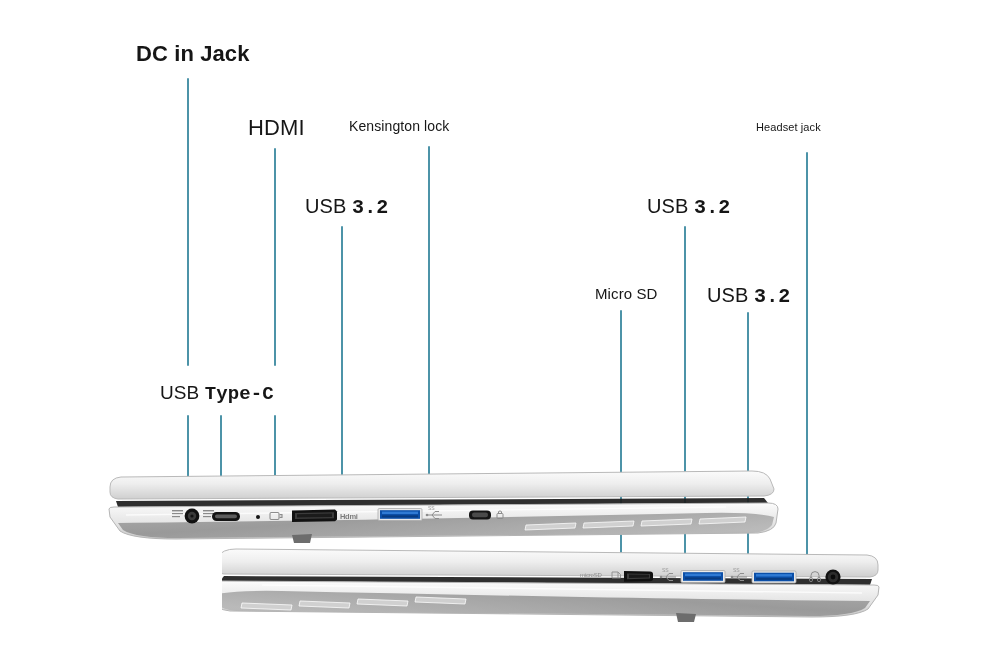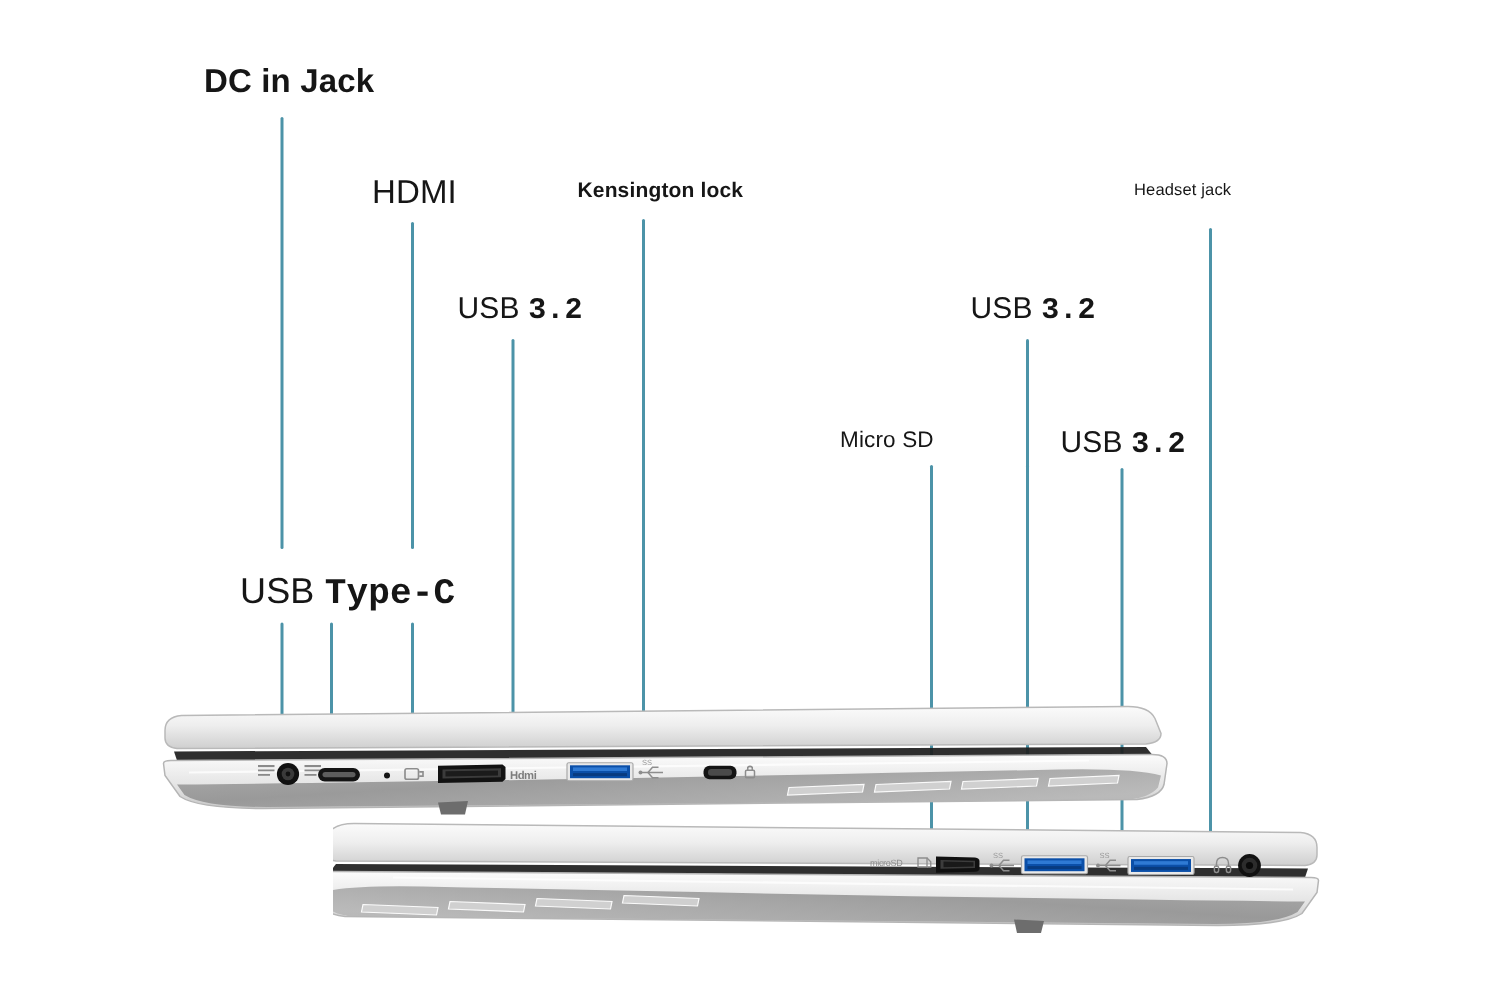--- a/index.html
+++ b/index.html
@@ -27,27 +27,27 @@
     white-space: nowrap;
     color: #161616;
     font-weight: 400;
     letter-spacing: 0.1px;
     line-height: 1;
   }
   .label .b { font-weight: 700; font-family: Liberation Mono, monospace; }
 
   .lbl-dc      { left: 136px; top: 43px;  font-size: 22px; font-weight: 700; }
   .lbl-hdmi    { left: 248px; top: 117px; font-size: 22px; font-weight: 400; }
-  .lbl-kens    { left: 385px; top: 119px; font-size: 14px; font-weight: bold; }
+  .lbl-kens    { left: 349px; top: 119px; font-size: 14px; }
   .lbl-usb1    { left: 305px; top: 196px; font-size: 20px; }
-  .lbl-typec   { left: 160px; top: 383px; font-size: 24px; }
+  .lbl-typec   { left: 160px; top: 383px; font-size: 19px; }
   .lbl-headset { left: 756px; top: 122px; font-size: 11px; }
   .lbl-usb2    { left: 647px; top: 196px; font-size: 20px; }
   .lbl-usb3    { left: 707px; top: 285px; font-size: 20px; }
-  .lbl-msd     { left: 560px; top: 286px; font-size: 15px; }
+  .lbl-msd     { left: 595px; top: 286px; font-size: 15px; }
 
   
   .leader {
     position: absolute;
     width: 2px;
     background: #4c93a8;
     border-radius: 1px;
   }
 
   

